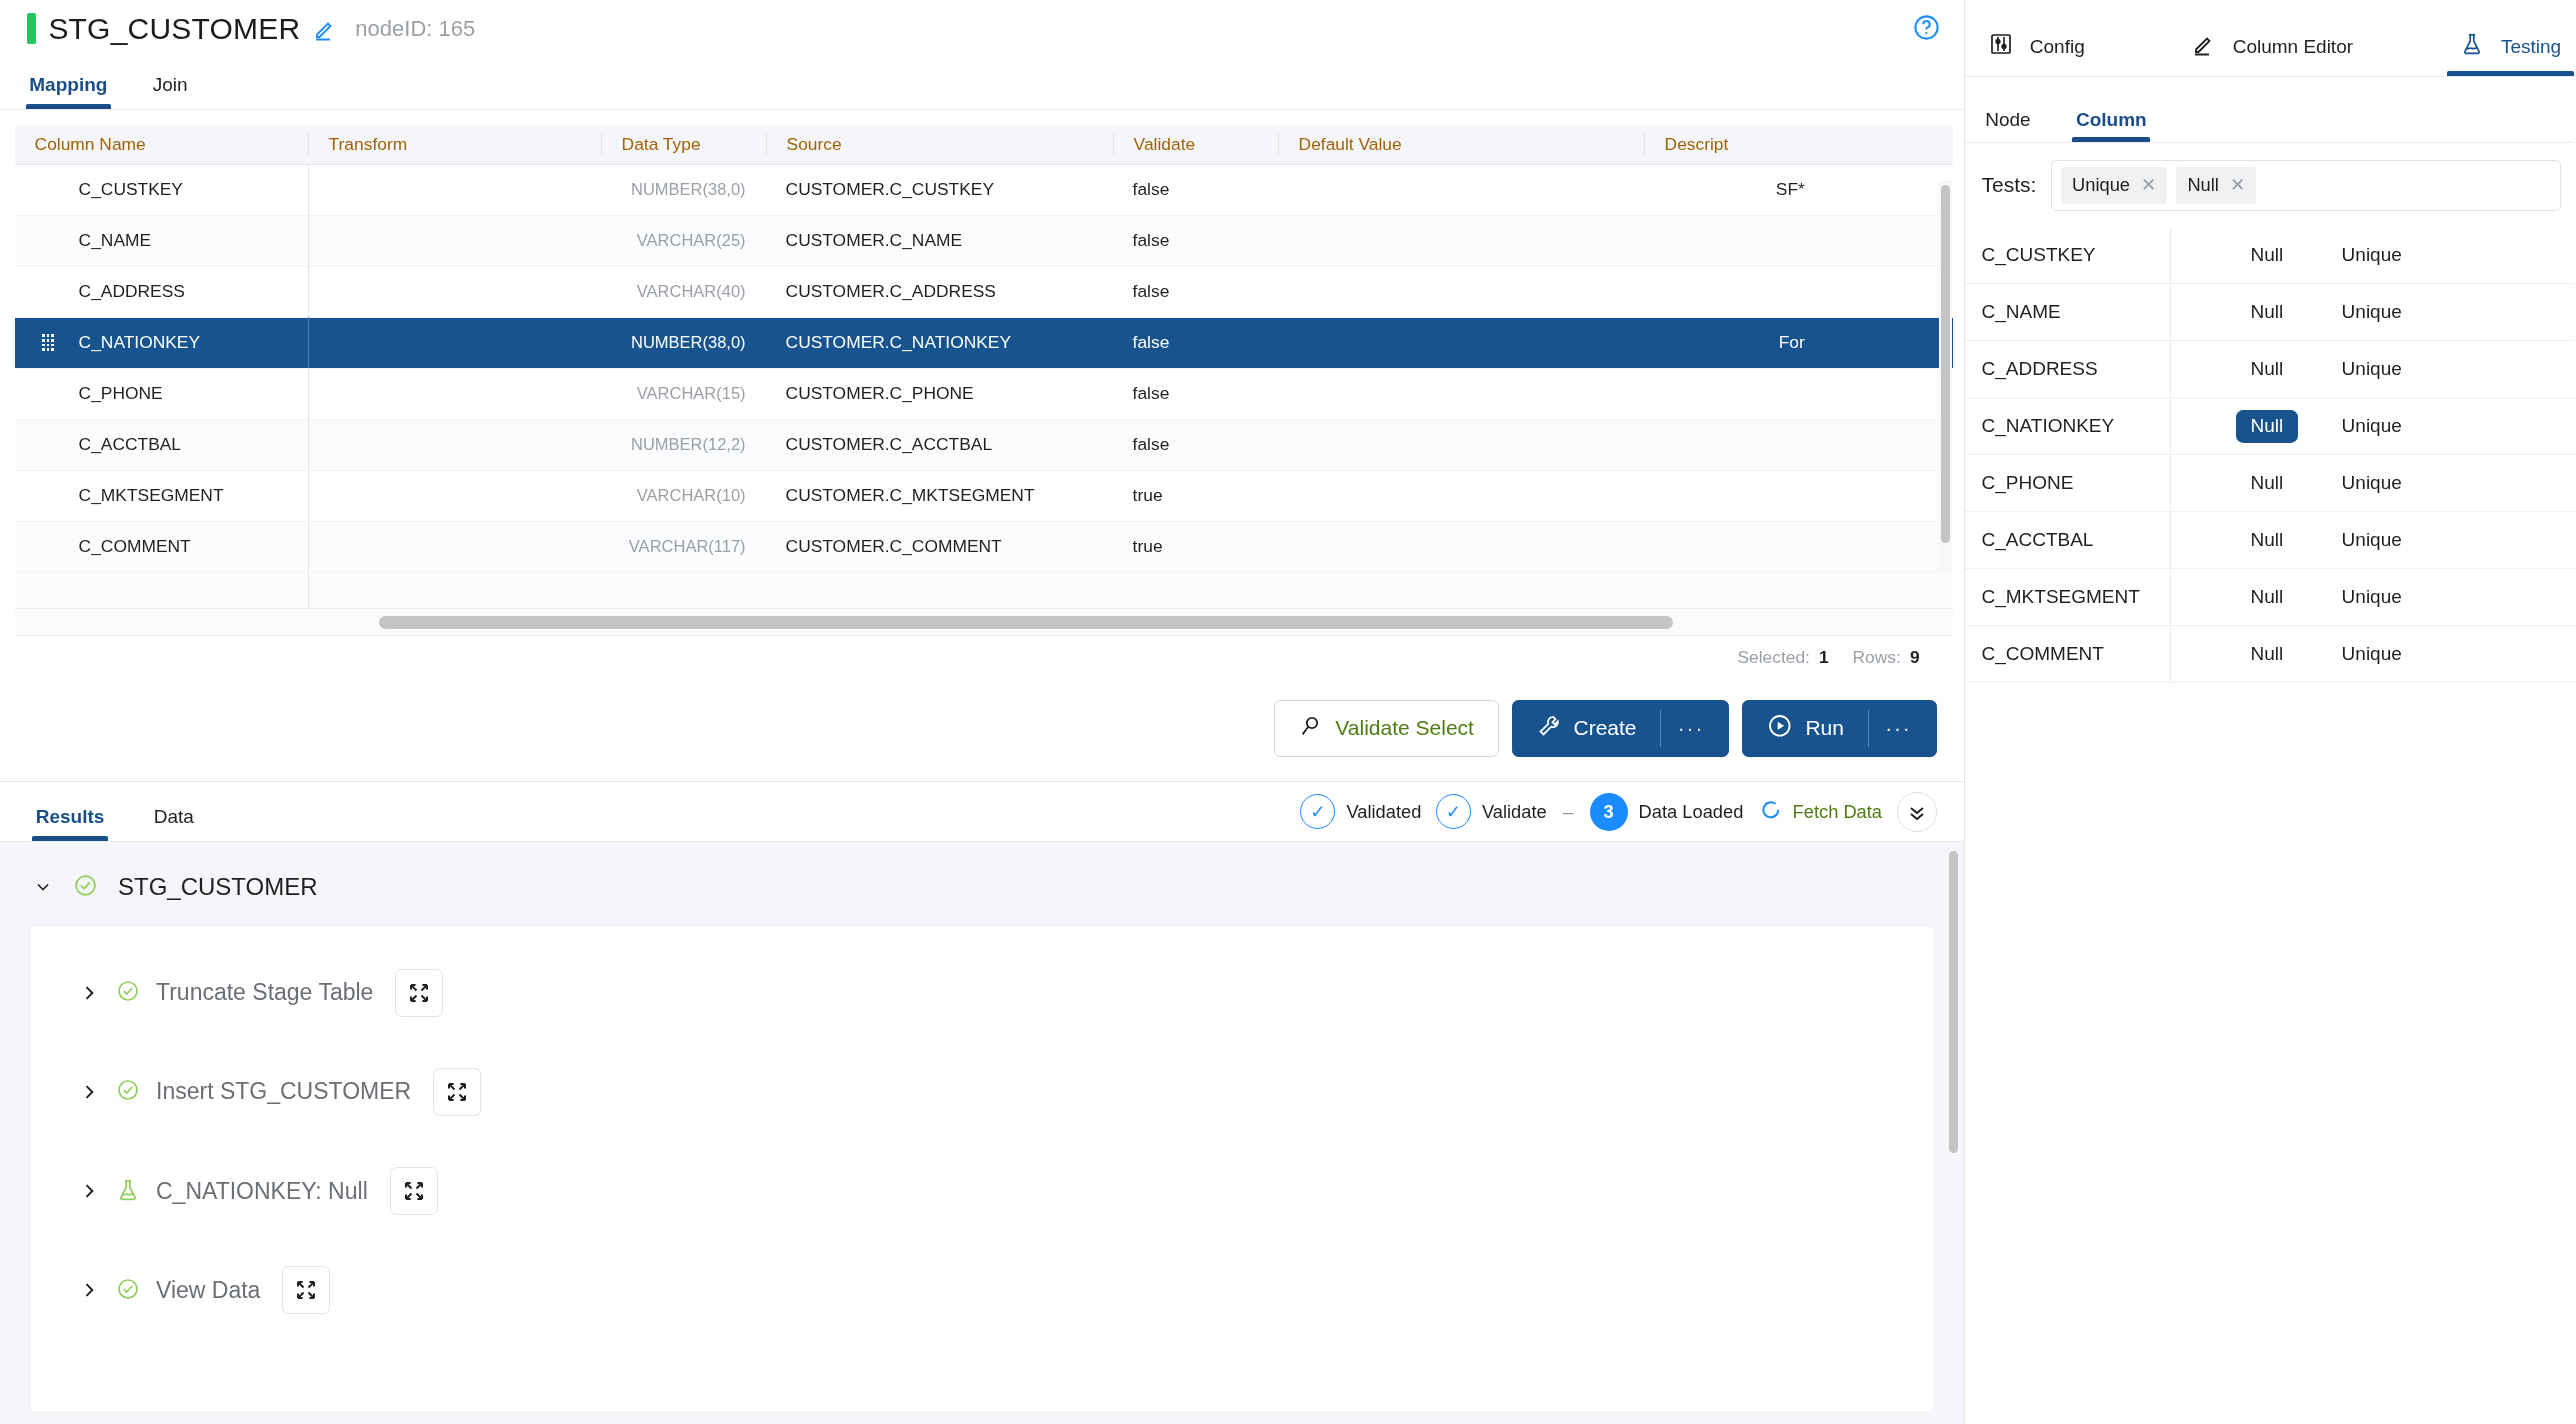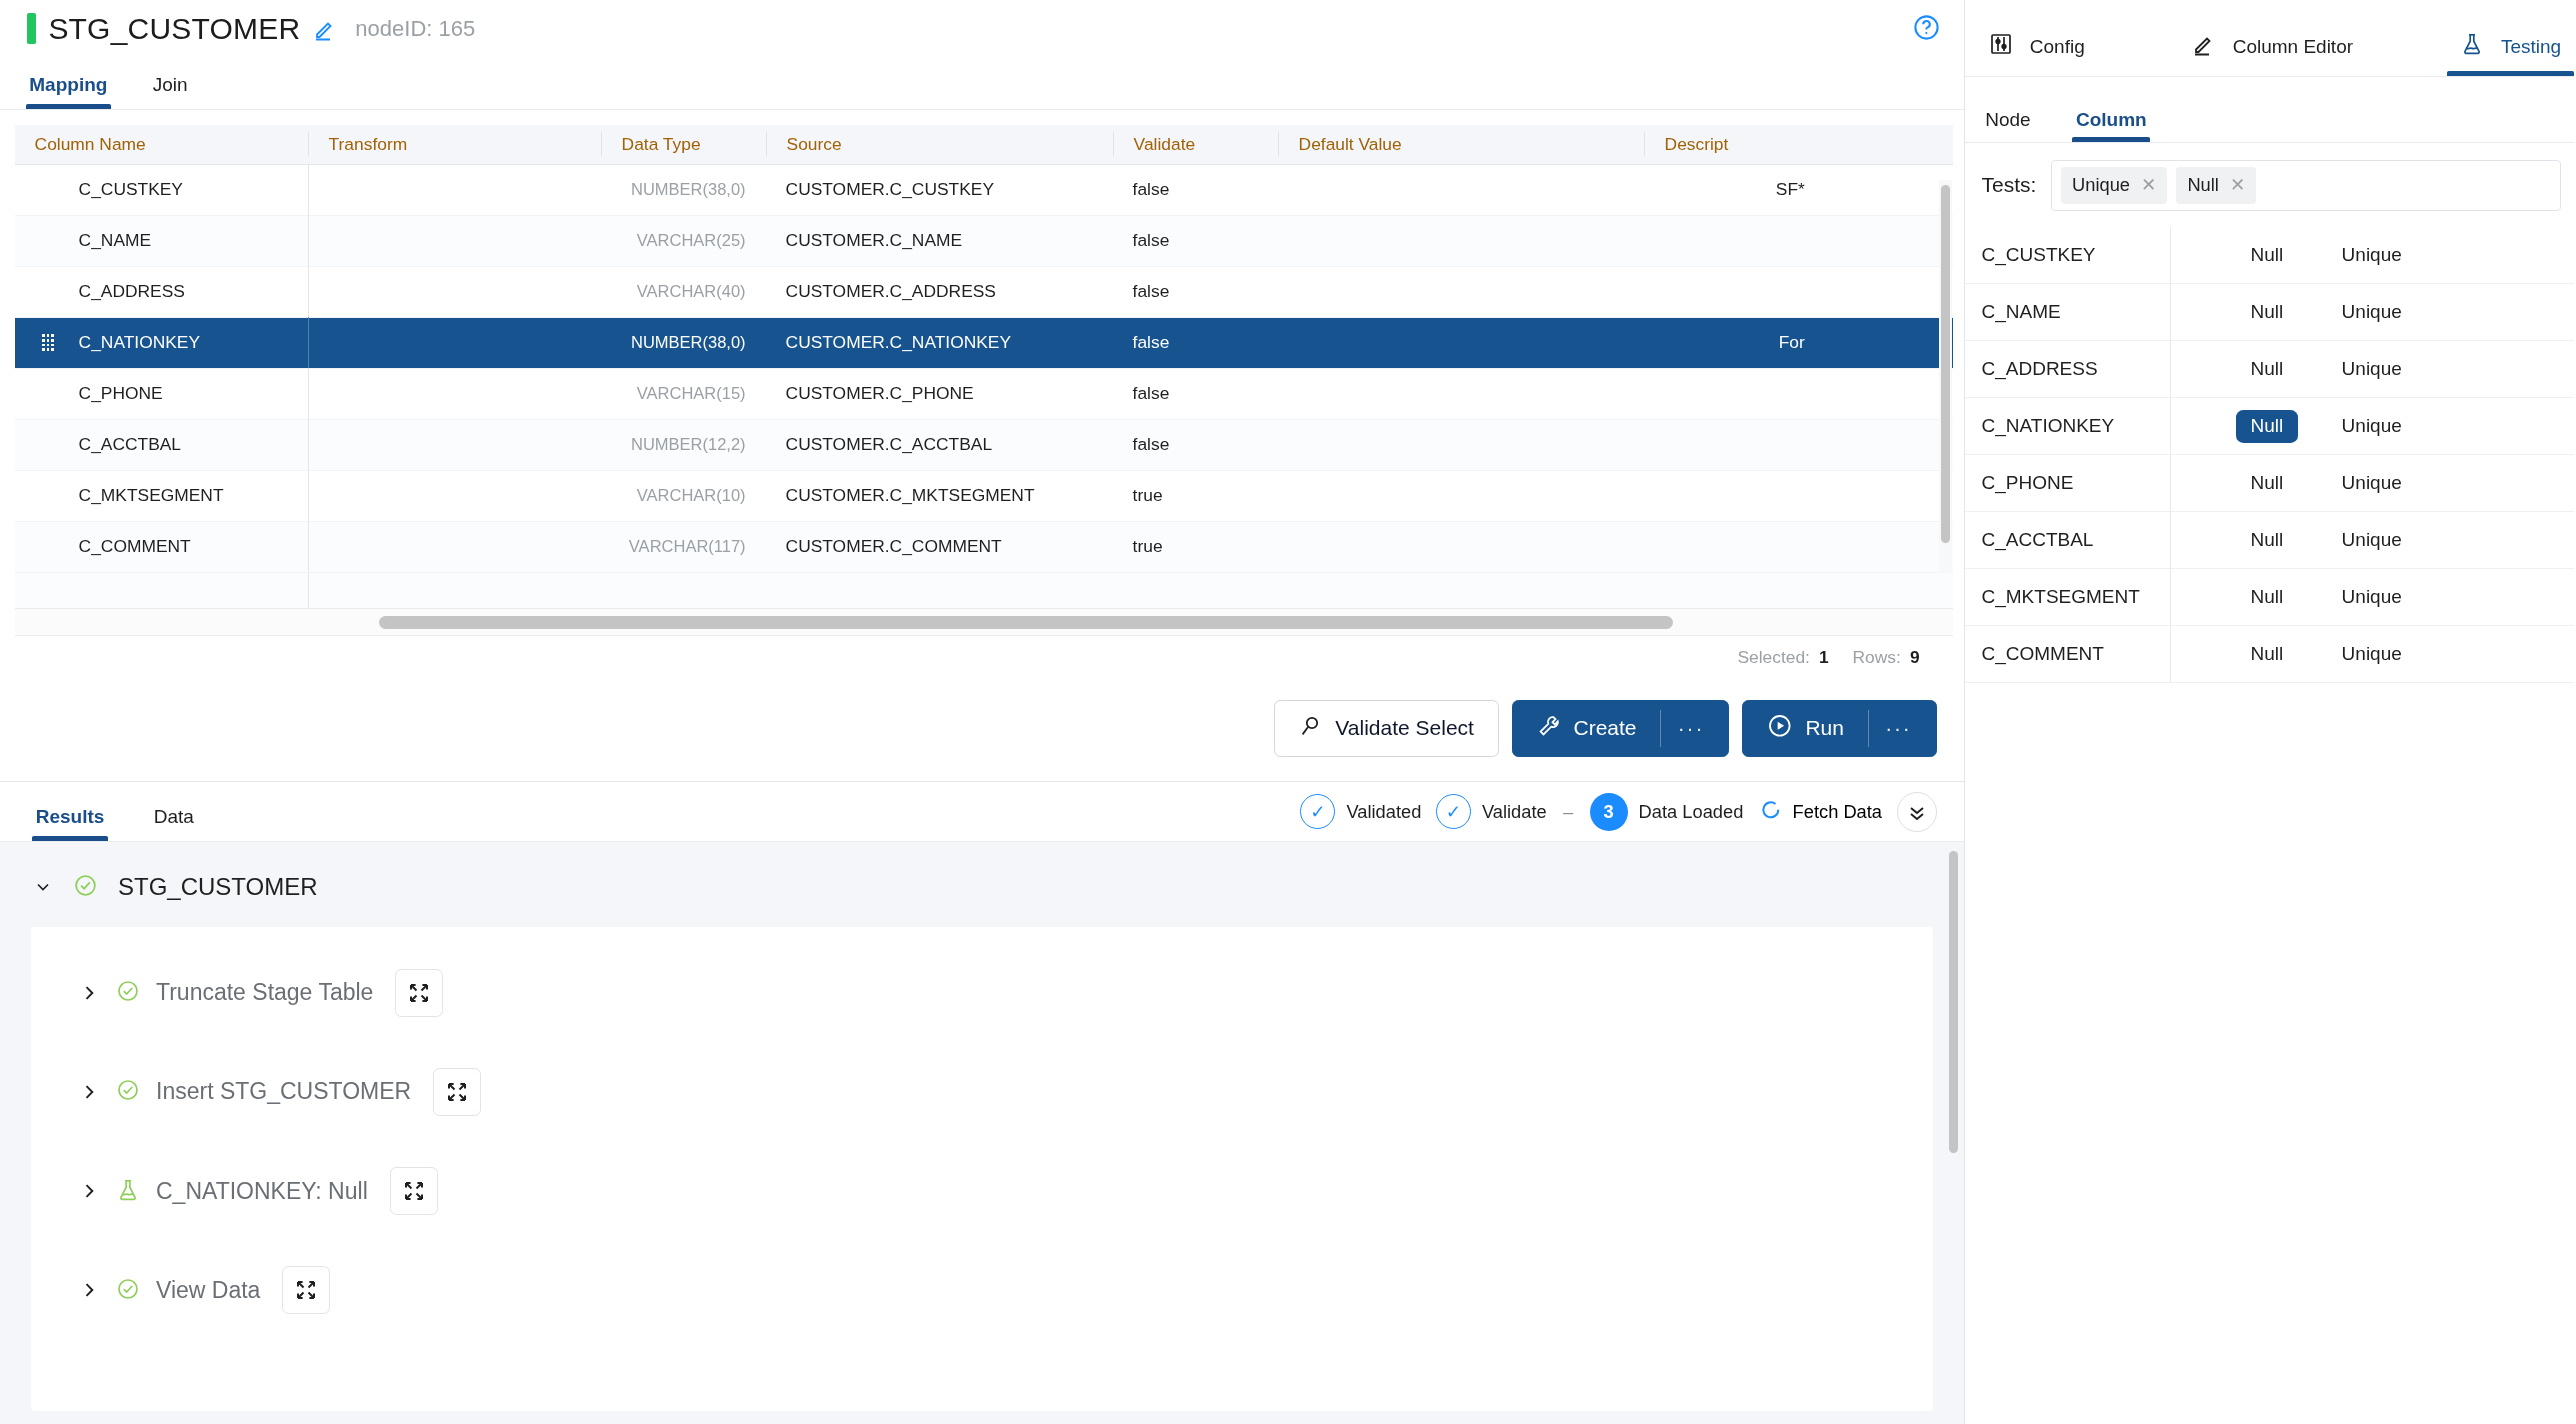--- a/index.html
+++ b/index.html
@@ -81,21 +81,21 @@
   .status-line { height: 44px; display:flex; align-items:center; justify-content:flex-end;
                  padding-right: 33px; font-size: 17.4px; color:#9aa0a6; gap: 7.3px; }
   .status-line b { color:#1f1f1f; font-weight:700; margin-left:1.8px; margin-right: 16.5px;}
   .status-line b.last { margin-right: 0; }
 
   
   .actions { display:flex; justify-content:flex-end; align-items:center;
              padding: 20px 27.4px 24px 0; gap: 12.8px; }
   .btn { display:flex; align-items:center; gap: 12.8px; height: 57px; border-radius: 6.4px;
          font-size: 21px; cursor:pointer; padding: 0 24px; white-space:nowrap; }
-  .btn-outline { background:#fff; border:0.9px solid #d3d7dc; color:#0f172a; }
+  .btn-outline { background:#fff; border:0.9px solid #d3d7dc; color:#4d7c0f; }
   .btn-primary { background:#16538f; color:#fff; border:0.9px solid #16538f; }
   .btn .dots { font-size: 21px; letter-spacing: 1.8px; margin-left: 11px; opacity:.9; }
   .btn-split { border-left: 0.9px solid rgba(255,255,255,.35); padding-left: 16.5px; height:37px;
                display:flex; align-items:center; }
 
   
   .results-panel { flex: 1; border-top: 1.8px solid #e2e5e9; display:flex; flex-direction:column;
                    min-height: 0; }
   .results-head { height: 60px; display:flex; align-items:flex-end; border-bottom:0.9px solid #e9ecef;
                   padding-left: 32px; position:relative; }
@@ -104,21 +104,21 @@
   .res-status { position:absolute; right: 27.4px; bottom: 9.1px; display:flex; align-items:center;
                 gap: 14.6px; font-size: 18.3px; }
   .pill-circle { width: 35px; height: 35px; border-radius: 50%; border: 1.8px solid #1a8cff;
                  display:flex; align-items:center; justify-content:center; color:#1a8cff;
                  font-size: 18.3px; }
   .pill-filled { width: 38px; height: 38px; border-radius: 50%; background:#1a8cff; color:#fff;
                  display:flex; align-items:center; justify-content:center; font-size:18.3px;
                  font-weight:600; border:none; }
   .st-item { display:flex; align-items:center; gap: 11px; color:#1f1f1f; }
   .st-dash { color:#8a8f94; padding: 0 1.8px; }
-  .fetch { color:#000000; display:flex; align-items:center; gap: 9.1px; cursor:pointer; }
+  .fetch { color:#4d7c0f; display:flex; align-items:center; gap: 9.1px; cursor:pointer; }
   .chev-btn { width: 40px; height: 40px; border-radius: 50%; border:0.9px solid #dcdfe3;
               display:flex; align-items:center; justify-content:center; cursor:pointer;
               background:#fff; }
 
   .results-body { flex:1; background:#f4f6f9; overflow:hidden; position:relative; padding-top: 5.5px;}
   .res-root { display:flex; align-items:center; gap: 20px; padding: 25.6px 0 25.6px 33px; }
   .res-root-label { font-size: 24px; color:#1f1f1f; }
   .res-children { background:#fff; margin: 0 31px 0 31px; border-radius: 3.7px; padding: 16.5px 0 24px 0;
                   min-height: 484px; }
   .res-item { display:flex; align-items:center; gap: 16.5px; padding: 25.6px 0 25.6px 48px; }

